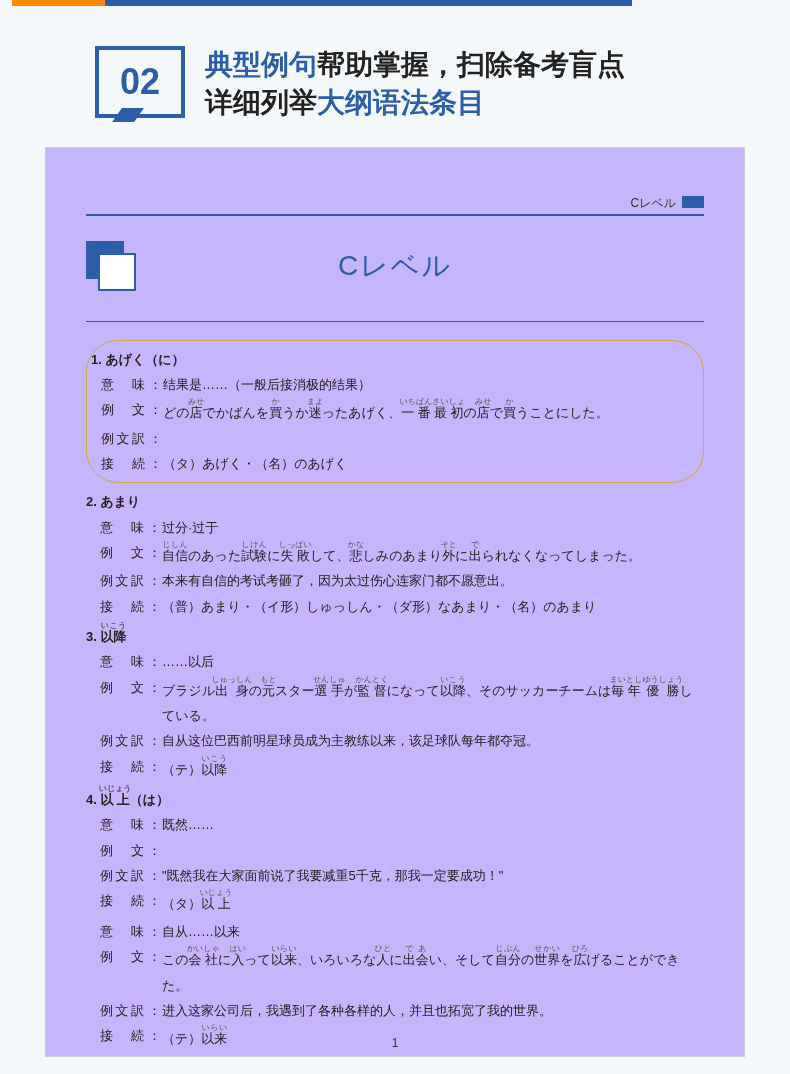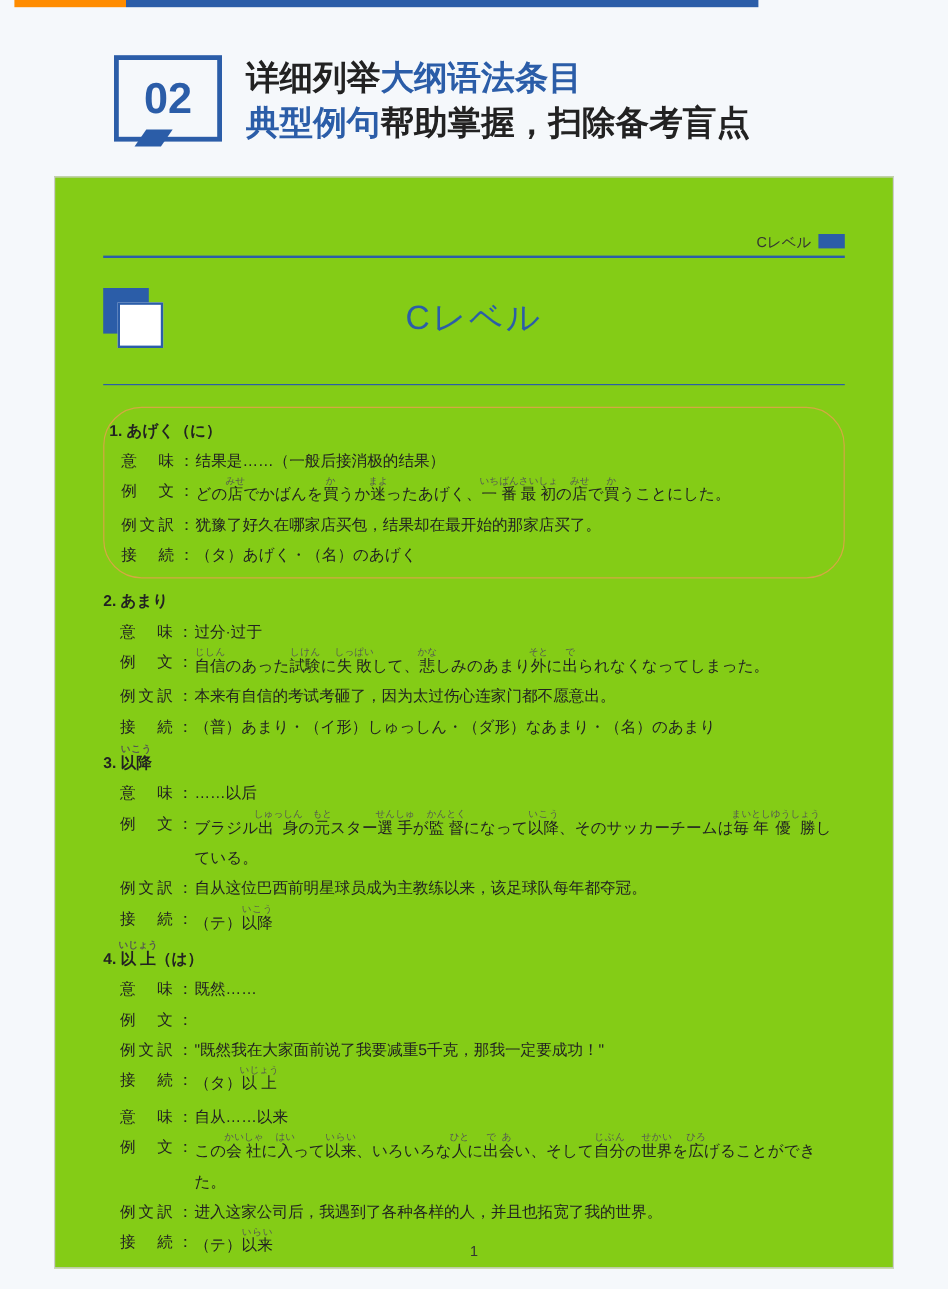--- a/index.html
+++ b/index.html
@@ -54,21 +54,21 @@
     font-size: 28px;
     font-weight: bold;
     line-height: 1.35;
     white-space: nowrap;
   }
   .titles .blue { color: #2b5da8; }
   .titles .dark { color: #222; }
   .page {
     width: 700px;
     margin: 0 auto;
-    background: #84cc16;
+    background: #c4b5fd;
     border: 1px solid #ccc;
     padding: 45px 40px 0 40px;
     height: 910px;
     position: relative;
   }
   .c-tab-row {
     border-bottom: 2px solid #2b5da8;
     text-align: right;
     padding-bottom: 2px;
   }
@@ -113,24 +113,24 @@
 
 <div class="top-grad"></div>
 
 <div class="header-row">
   <div class="badge">
     <span class="badge-text">02</span>
     <span class="badge-accent"></span>
   </div>
   <div class="titles">
     <div>
+      <span class="blue">典型例句</span><span class="dark">帮助掌握，扫除备考盲点</span>
+    </div>
+    <div>
       <span class="dark">详细列举</span><span class="blue">大纲语法条目</span>
-    </div>
-    <div>
-      <span class="blue">典型例句</span><span class="dark">帮助掌握，扫除备考盲点</span>
     </div>
   </div>
 </div>
 
 <div class="page">
   <div class="c-tab-row">
     <span class="c-tab-label">Cレベル</span><span class="c-tab-block"></span>
   </div>
 
   <div class="level-header">
@@ -152,21 +152,20 @@
           <div class="row-text">结果是……（一般后接消极的结果）</div>
         </div>
       <div class="row">
           <div class="row-label">例　文</div>
           <div class="row-colon">：</div>
           <div class="row-text">どの<ruby>店<rt>みせ</rt></ruby>でかばんを<ruby>買<rt>か</rt></ruby>うか<ruby>迷<rt>まよ</rt></ruby>ったあげく、<ruby>一番最初<rt>いちばんさいしょ</rt></ruby>の<ruby>店<rt>みせ</rt></ruby>で<ruby>買<rt>か</rt></ruby>うことにした。</div>
         </div>
       <div class="row">
           <div class="row-label">例文訳</div>
           <div class="row-colon">：</div>
-          <div class="row-text">犹豫了好久在哪家店买包，结果却在最开始的那家店买了。</div>
         </div>
       <div class="row">
           <div class="row-label">接　続</div>
           <div class="row-colon">：</div>
           <div class="row-text">（タ）あげく・（名）のあげく</div>
         </div>
     </div>
 
     <div class="entry-block">
       <div class="entry-title">2. あまり</div>

